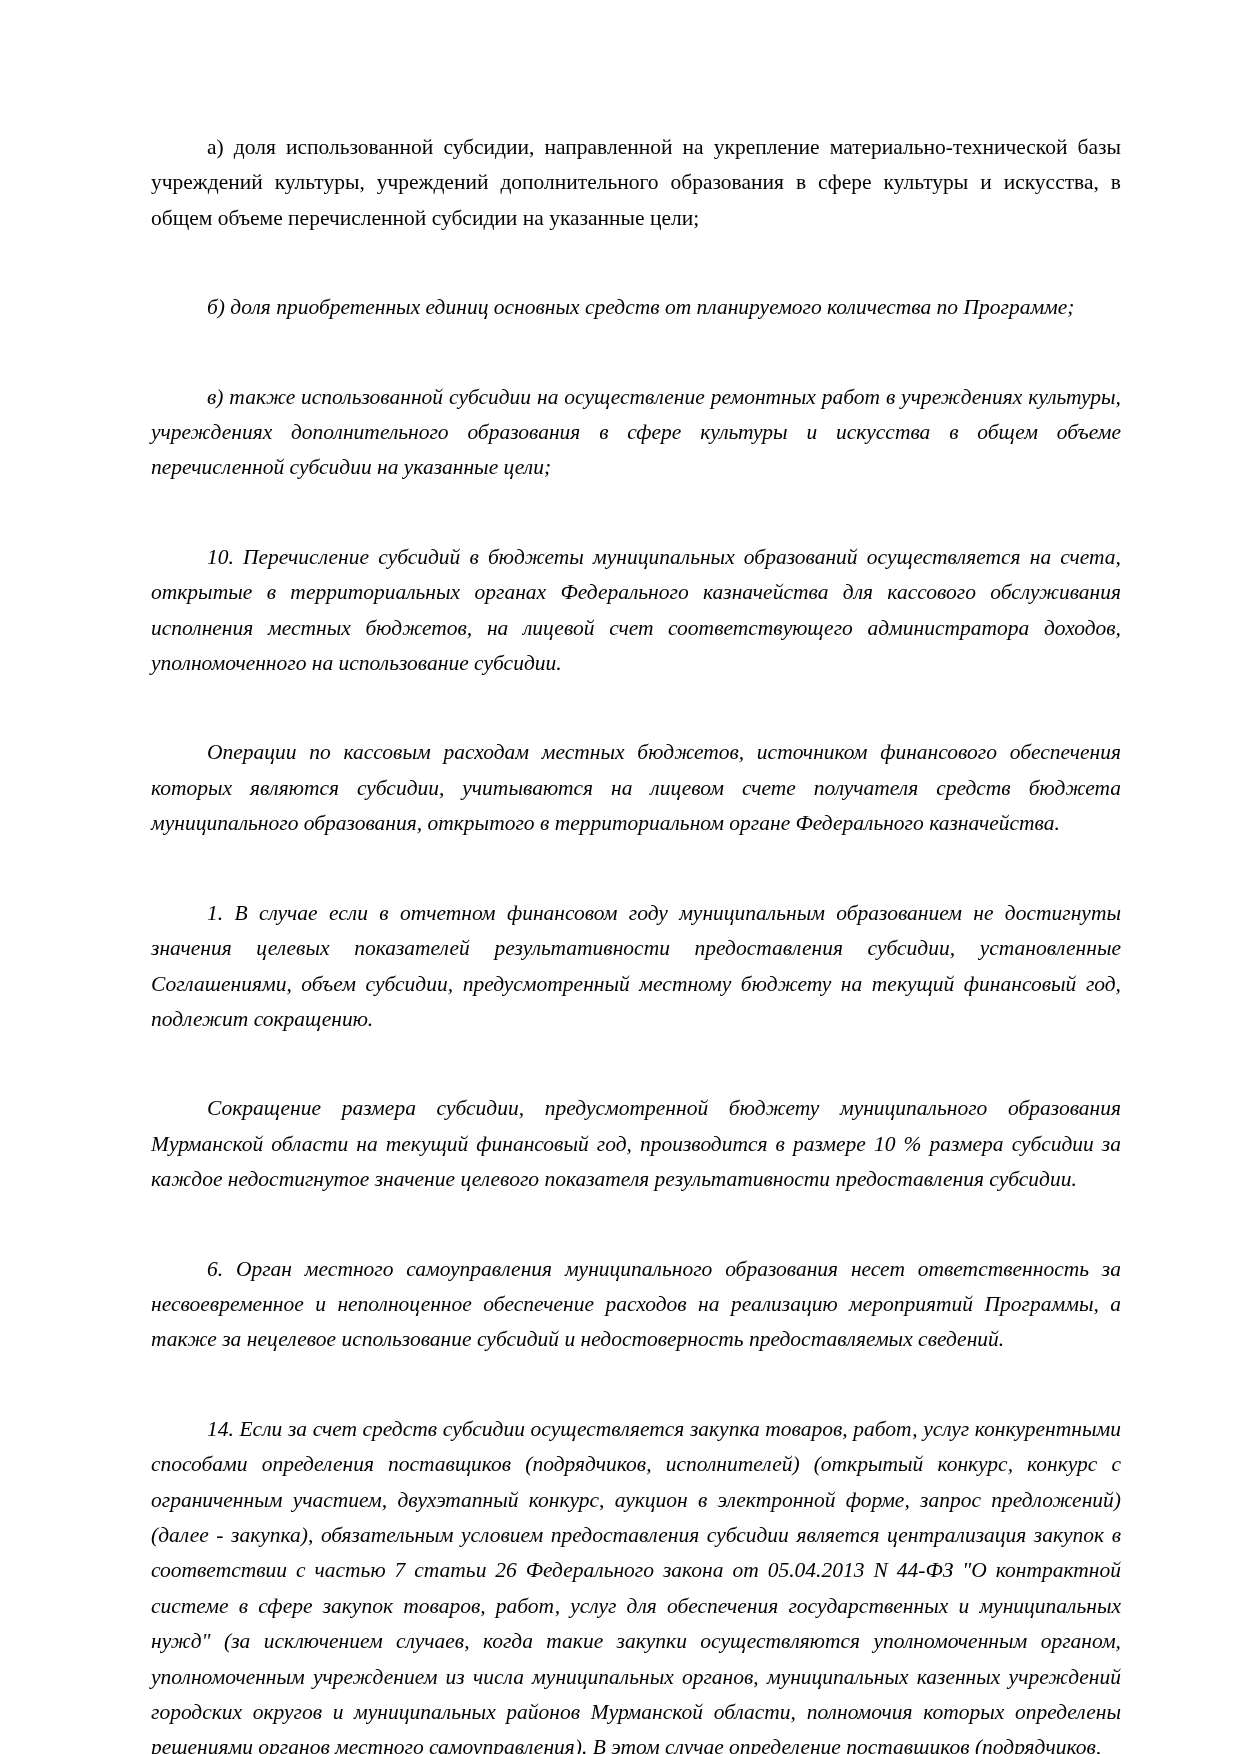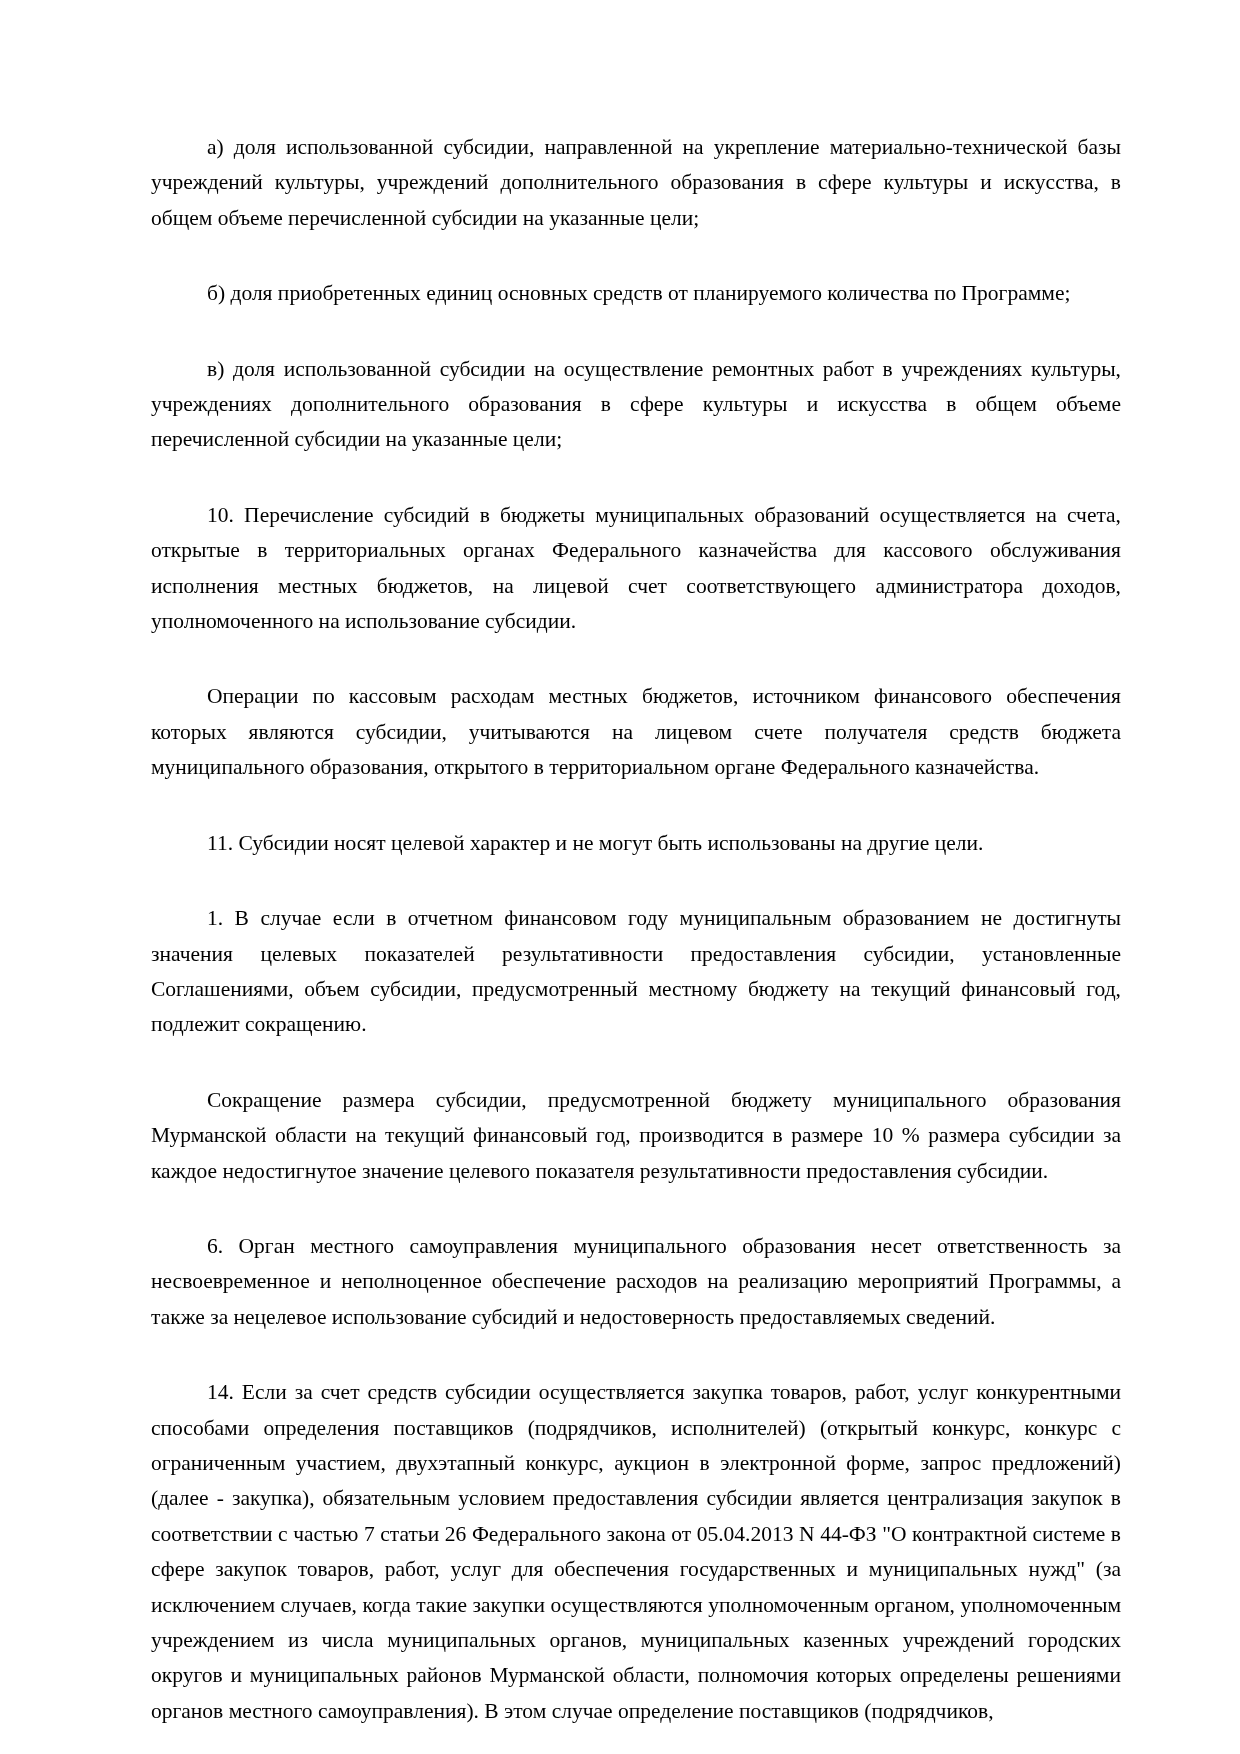--- a/index.html
+++ b/index.html
@@ -29,44 +29,44 @@
     font-size: 21.5px;
     line-height: 35.4px;
     color: #000000;
     text-align: justify;
     text-justify: inter-word;
     text-indent: 56px;
     hyphens: none;
     -webkit-hyphens: none;
   }
   p.para.spaced {
-    margin-top: 40px;
+    margin-top: 54px;
+    font-style: italic;
   }
   p.para.lastline-left {
     text-align-last: left;
   }
 </style>
 </head>
 <body>
 
 <div class="page">
   <div class="content">
 
     <p class="para lastline-left">а) доля использованной субсидии, направленной на укрепление материально-технической базы учреждений культуры, учреждений дополнительного образования в сфере культуры и искусства, в общем объеме перечисленной субсидии на указанные цели;</p>
 
     <p class="para spaced lastline-left">б) доля приобретенных единиц основных средств от планируемого количества по Программе;</p>
 
-    <p class="para spaced lastline-left">в) доля использованной субсидии на осуществление ремонтных работ в учреждениях культуры, учреждениях дополнительного образования в сфере культуры и искусства в общем объеме перечисленной субсидии на указанные цели;</p>
+    <p class="para spaced lastline-left">в) также использованной субсидии на осуществление ремонтных работ в учреждениях культуры, учреждениях дополнительного образования в сфере культуры и искусства в общем объеме перечисленной субсидии на указанные цели;</p>
 
 
     <p class="para spaced lastline-left">10. Перечисление субсидий в бюджеты муниципальных образований осуществляется на счета, открытые в территориальных органах Федерального казначейства для кассового обслуживания исполнения местных бюджетов, на лицевой счет соответствующего администратора доходов, уполномоченного на использование субсидии.</p>
 
     <p class="para spaced lastline-left">Операции по кассовым расходам местных бюджетов, источником финансового обеспечения которых являются субсидии, учитываются на лицевом счете получателя средств бюджета муниципального образования, открытого в территориальном органе Федерального казначейства.</p>
 
-    <p class="para spaced lastline-left">11. Субсидии носят целевой характер и не могут быть использованы на другие цели.</p>
 
     <p class="para spaced lastline-left">1. В случае если в отчетном финансовом году муниципальным образованием не достигнуты значения целевых показателей результативности предоставления субсидии, установленные Соглашениями, объем субсидии, предусмотренный местному бюджету на текущий финансовый год, подлежит сокращению.</p>
 
     <p class="para spaced lastline-left">Сокращение размера субсидии, предусмотренной бюджету муниципального образования Мурманской области на текущий финансовый год, производится в размере 10 % размера субсидии за каждое недостигнутое значение целевого показателя результативности предоставления субсидии.</p>
 
     <p class="para spaced lastline-left">6. Орган местного самоуправления муниципального образования несет ответственность за несвоевременное и неполноценное обеспечение расходов на реализацию мероприятий Программы, а также за нецелевое использование субсидий и недостоверность предоставляемых сведений.</p>
 
     <p class="para spaced lastline-left">14. Если за счет средств субсидии осуществляется закупка товаров, работ, услуг конкурентными способами определения поставщиков (подрядчиков, исполнителей) (открытый конкурс, конкурс с ограниченным участием, двухэтапный конкурс, аукцион в электронной форме, запрос предложений) (далее - закупка), обязательным условием предоставления субсидии является централизация закупок в соответствии с частью 7 статьи 26 Федерального закона от 05.04.2013 N 44-ФЗ "О контрактной системе в сфере закупок товаров, работ, услуг для обеспечения государственных и муниципальных нужд" (за исключением случаев, когда такие закупки осуществляются уполномоченным органом, уполномоченным учреждением из числа муниципальных органов, муниципальных казенных учреждений городских округов и муниципальных районов Мурманской области, полномочия которых определены решениями органов местного самоуправления). В этом случае определение поставщиков (подрядчиков,</p>
 
   </div>

